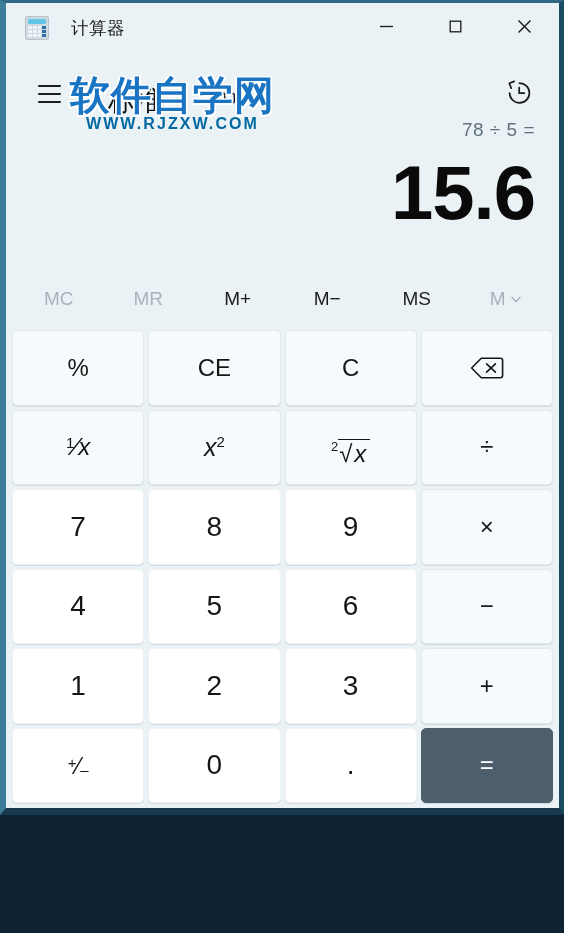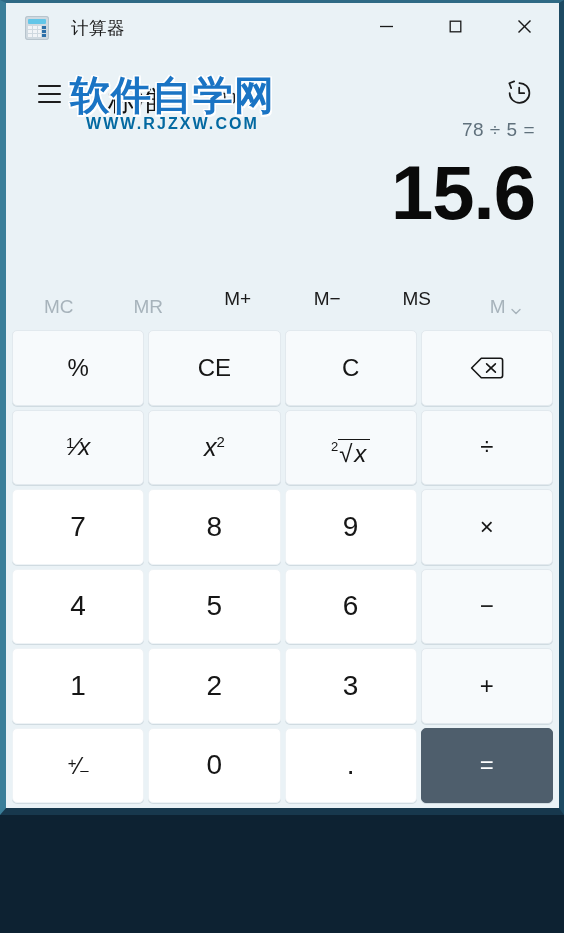--- a/index.html
+++ b/index.html
@@ -219,21 +219,21 @@
     font-size: 19px;
     color: #1c1c1c;
     height: 38px;
     display: flex;
     align-items: center;
     justify-content: center;
     gap: 3px;
     cursor: default;
     padding: 0;
   }
-  .mem-btn.disabled { color: #a7b3bb; align-items: flex-end; }
+  .mem-btn.disabled { color: #a7b3bb; }
 
   
   #keypad {
     flex: 1 1 auto;
     display: grid;
     grid-template-columns: repeat(4, 1fr);
     grid-template-rows: repeat(6, 1fr);
     gap: 4px;
     padding: 5px 6px 5px 6px;
     box-sizing: border-box;

